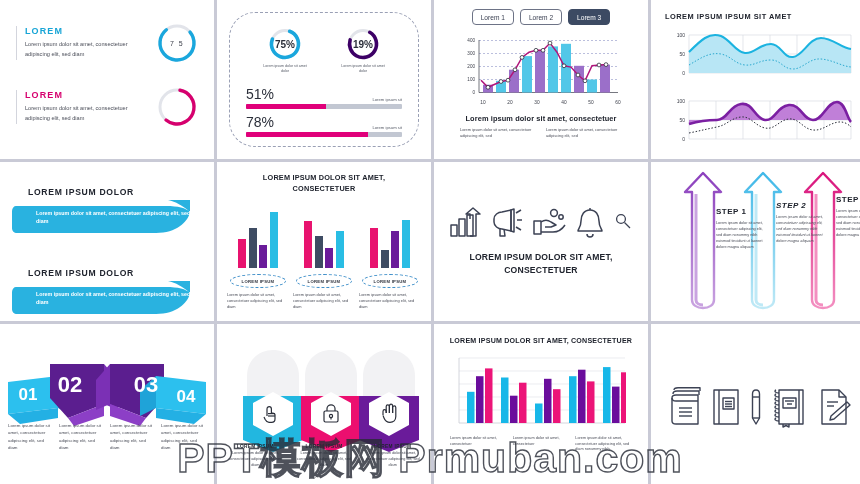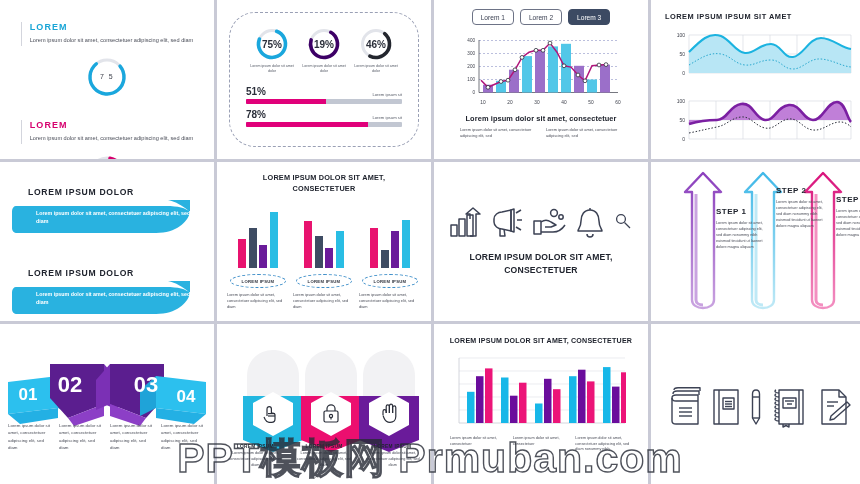--- a/index.html
+++ b/index.html
@@ -19,21 +19,21 @@
     background: #c9cad6;
   }
   .panel {
     position: relative;
     background: #ffffff;
     overflow: hidden;
   }
 
   
   .p1 { padding: 22px 16px; display: flex; flex-direction: column; gap: 22px; }
-  .p1-row { display: flex; align-items: center; gap: 10px; flex-direction: column; }
+  .p1-row { display: flex; align-items: center; gap: 10px; }
   .p1-txt { flex: 1; border-left: 1.2px solid #d3d5dd; padding-left: 8px; }
   .p1-title { font-size: 9px; font-weight: bold; letter-spacing: 1.1px; margin-bottom: 4px; }
   .p1-title.c-blue { color: #18a5d6; }
   .p1-title.c-pink { color: #d6006e; }
   .p1-body { font-size: 5.6px; line-height: 1.75; color: #4b4e59; }
   .donut-wrap { position: relative; width: 42px; height: 42px; }
   .donut-wrap svg { display:block; }
   .donut-val {
     position: absolute; inset: 0;
     display: flex; align-items: center; justify-content: center;
@@ -52,21 +52,21 @@
   .p2-donuts { display: flex; justify-content: space-around; margin-bottom: 6px; }
   .p2-d { width: 52px; text-align: center; }
   .p2-dring { position: relative; width: 34px; height: 34px; margin: 0 auto; }
   .p2-dval {
     position: absolute; inset: 0; display: flex; align-items: center;
     justify-content: center; font-size: 10px; font-weight: bold; color: #2b2f3a;
   }
   .p2-dcap { font-size: 3.6px; line-height: 1.5; color: #555a66; margin-top: 3px; }
   .p2-bar { margin-top: 5px; }
   .p2-bar-top { display: flex; justify-content: space-between; align-items: flex-end; }
-  .p2-bar-pct { font-size: 10px; font-weight: bold; color: #2b2f3a; }
+  .p2-bar-pct { font-size: 14px; font-weight: normal; color: #2b2f3a; }
   .p2-bar-lab { font-size: 4.2px; color: #555a66; }
   .p2-track { height: 5px; background: #c2c7d2; border-radius: 1px; margin-top: 2px; overflow: hidden; }
   .p2-fill { height: 100%; background: #e0007a; }
 
   
   .p3 { padding: 9px 10px; display: flex; flex-direction: column; }
   .p3-tabs { display: flex; gap: 6px; justify-content: center; margin-bottom: 7px; }
   .p3-tab {
     font-size: 6.6px; padding: 3.5px 8px; border-radius: 4px;
     border: 1px solid #6d7386; color: #3b4052; background: #fff; white-space: nowrap;
@@ -196,30 +196,20 @@
           </div>
           <div class="p2-dcap">Lorem ipsum dolor sit amet dolor</div>
         </div>
         <div class="p2-d">
           <div class="p2-dring">
             <svg width="34" height="34" viewBox="0 0 34 34">
               <circle cx="17" cy="17" r="13.5" fill="none" stroke="#e2e4ea" stroke-width="3"></circle>
               <circle cx="17" cy="17" r="13.5" fill="none" stroke="#3d0066" stroke-width="3.6" stroke-linecap="round" stroke-dasharray="60.2 84.8" transform="rotate(-60 17 17)"></circle>
             </svg>
             <div class="p2-dval">19%</div>
-          </div>
-          <div class="p2-dcap">Lorem ipsum dolor sit amet dolor</div>
-        </div>
-        <div class="p2-d">
-          <div class="p2-dring">
-            <svg width="34" height="34" viewBox="0 0 34 34">
-              <circle cx="17" cy="17" r="13.5" fill="none" stroke="#e2e4ea" stroke-width="3"></circle>
-              <circle cx="17" cy="17" r="13.5" fill="none" stroke="#23262e" stroke-width="3.6" stroke-linecap="round" stroke-dasharray="39 84.8" transform="rotate(-50 17 17)"></circle>
-            </svg>
-            <div class="p2-dval">46%</div>
           </div>
           <div class="p2-dcap">Lorem ipsum dolor sit amet dolor</div>
         </div>
       </div>
 
       <div class="p2-bar">
         <div class="p2-bar-top">
           <span class="p2-bar-pct">51%</span>
           <span class="p2-bar-lab">Lorem ipsum sit</span>
         </div>
@@ -497,21 +487,21 @@
       <path d="M112,11 L130,30 L123,30 L123,138 C123,143 118,146 112,146 C106,146 101,143 101,138 L101,30 L94,30 Z" fill="#ffffff" stroke="url(#g2)" stroke-width="2.4" stroke-linejoin="round"></path>
       <path d="M105,32 L105,138 C105,141 108,143 112,143" fill="none" stroke="#bfe9f6" stroke-width="3"></path>
 
       <path d="M172,11 L190,30 L183,30 L183,138 C183,143 178,146 172,146 C166,146 161,143 161,138 L161,30 L154,30 Z" fill="#ffffff" stroke="url(#g3)" stroke-width="2.4" stroke-linejoin="round"></path>
       <path d="M165,32 L165,138 C165,141 168,143 172,143" fill="none" stroke="#f38fc0" stroke-width="3"></path>
     </svg>
     <div class="p8-txt" style="left:65px; top:45px;">
       <div class="p8-stitle">STEP 1</div>
       <div class="p8-sbody">Lorem ipsum dolor sit amet, consectetuer adipiscing elit, sed diam nonummy nibh euismod tincidunt ut laoreet dolore magna aliquam</div>
     </div>
-    <div class="p8-txt" style="left:125px; top:24px;">
+    <div class="p8-txt" style="left:125px; top:39px;font-style:italic;">
       <div class="p8-stitle">STEP 2</div>
       <div class="p8-sbody">Lorem ipsum dolor sit amet, consectetuer adipiscing elit, sed diam nonummy nibh euismod tincidunt ut laoreet dolore magna aliquam</div>
     </div>
     <div class="p8-txt" style="left:185px; top:33px;">
       <div class="p8-stitle">STEP 3</div>
       <div class="p8-sbody">Lorem ipsum dolor sit amet, consectetuer adipiscing elit, sed diam nonummy nibh euismod tincidunt ut laoreet dolore magna aliquam</div>
     </div>
   </div>
 
   <div class="panel p9">

